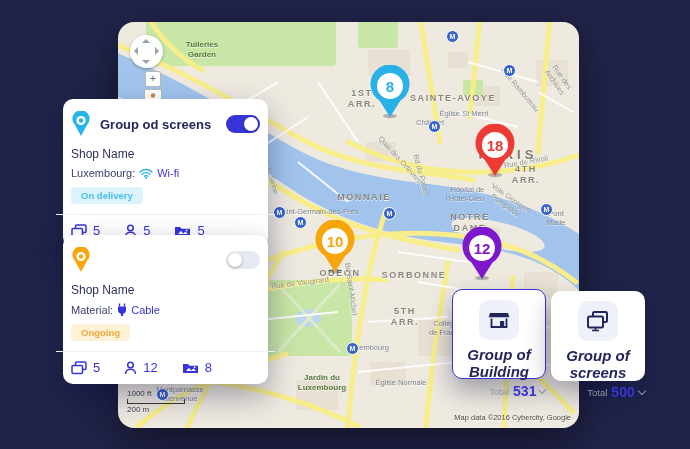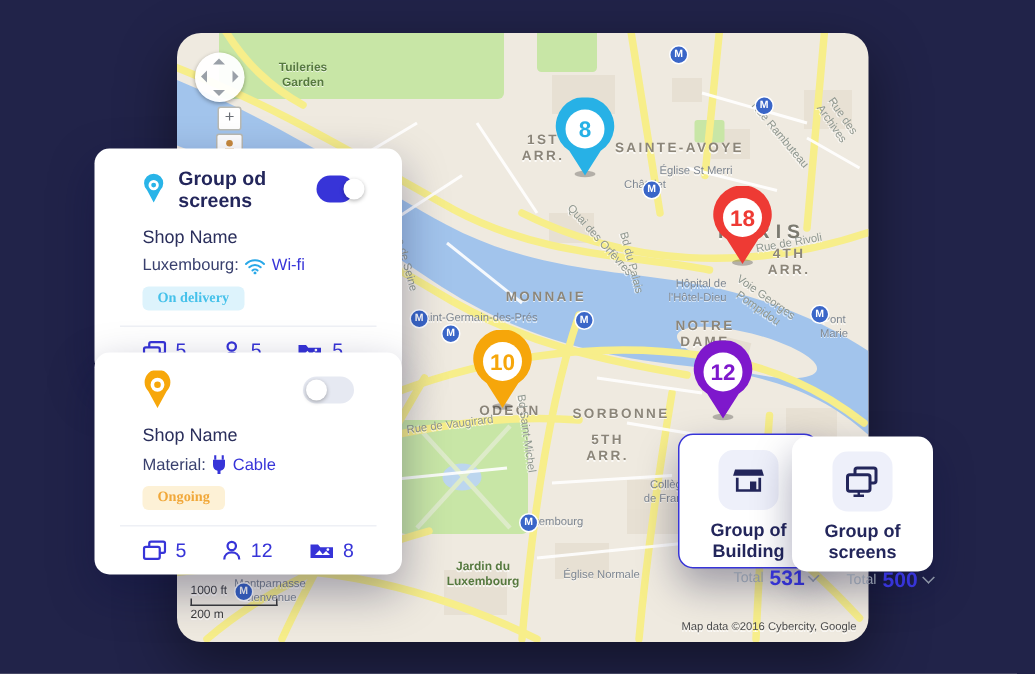--- a/index.html
+++ b/index.html
@@ -35,44 +35,44 @@
   .pegman{position:absolute;left:26px;top:67px;width:16px;height:21px;background:#fff;
           border:1px solid #b9b9b2;border-radius:2px;z-index:7;display:flex;align-items:center;justify-content:center;}
   .scalebar{position:absolute;left:9px;bottom:14px;z-index:7;font-size:8px;color:#3c3c3c;
             text-shadow:0 1px 0 rgba(255,255,255,.8);}
   .scalebar .line{width:56px;height:4px;border:1px solid #3c3c3c;border-top:none;margin:1px 0;}
   .attribution{position:absolute;right:8px;bottom:6px;z-index:7;font-size:7.5px;color:#4c4c4c;
                text-shadow:0 1px 0 rgba(255,255,255,.8);}
 
   
   .info-card{position:absolute;left:63px;width:205px;background:#fff;border-radius:10px;z-index:10;
-             box-shadow:0 12px 30px rgba(8,12,60,.35);padding:12px 32px 0;box-sizing:border-box;}
+             box-shadow:0 12px 30px rgba(8,12,60,.35);padding:12px 8px 0;box-sizing:border-box;}
   .ic-head{display:flex;align-items:center;gap:9px;}
   .ic-title{font-size:13px;font-weight:bold;color:#23265b;}
   .toggle{margin-left:auto;width:34px;height:18px;border-radius:9px;background:#e6e9f2;position:relative;
           transition:background .2s;}
   .toggle .knob{position:absolute;left:2px;top:2px;width:14px;height:14px;border-radius:50%;background:#fff;
                 box-shadow:0 1px 3px rgba(0,0,0,.3);}
   .toggle.on{background:#3734d8;}
   .toggle.on .knob{left:18px;}
   .ic-shop{font-size:12px;color:#2b2f5c;margin-top:10px;}
   .ic-conn{display:flex;align-items:center;gap:4px;font-size:11px;color:#39406e;margin-top:6px;}
   .ic-conn .val{color:#3734d8;}
-  .badge{display:inline-block;font-size:9.5px;font-weight:bold;padding:3px 10px;border-radius:4px;margin-top:8px;font-family:Liberation Serif, serif;}
+  .badge{display:inline-block;font-size:9.5px;font-weight:bold;padding:3px 10px;border-radius:4px;margin-top:8px;}
   .ic-foot{display:flex;align-items:center;gap:24px;border-top:1px solid #eef0f5;margin:10px -15px 0;
            padding:8px 15px 9px;}
   .cnt{display:flex;align-items:center;gap:6px;font-size:13px;color:#3734d8;}
 
   
   .sum-card{position:absolute;width:94px;height:90px;background:#fff;border-radius:10px;z-index:9;
             box-shadow:0 12px 26px rgba(8,12,60,.35);text-align:center;box-sizing:border-box;}
   .sum-card.selected{border:1.5px solid #3734d8;}
   .sum-icon{width:40px;height:40px;border-radius:10px;background:#eef0fa;margin:10px auto 6px;
             display:flex;align-items:center;justify-content:center;}
-  .sum-label{font-size:12px;color:#23265b;font-weight:bold;}
+  .sum-label{font-size:15px;color:#23265b;font-weight:bold;font-style:italic;}
   .sum-total{display:flex;align-items:center;justify-content:center;gap:4px;margin-top:3px;margin-left:36px;}
   .sum-total .t{font-size:9.5px;color:#8d96a6;}
   .sum-total .v{font-size:14px;font-weight:bold;color:#3734d8;}
   .chev{width:5px;height:5px;border-right:1.5px solid #8d96a6;border-bottom:1.5px solid #8d96a6;
         transform:rotate(45deg);margin-top:-3px;}
 </style>
 </head>
 <body>
 
 <div class="stage">
@@ -153,21 +153,21 @@
         <span class="map-label district" style="left: 335px; top: 77px;">SAINTE-AVOYE</span>
         <span class="map-label district" style="left: 244px; top: 77px;">1ST
 ARR.</span>
         <span class="map-label district" style="left: 408px; top: 153px;">4TH
 ARR.</span>
         <span class="map-label district" style="left: 246px; top: 176px;">MONNAIE</span>
         <span class="map-label district" style="left: 222px; top: 252px;">ODEON</span>
         <span class="map-label district" style="left: 296px; top: 254px;">SORBONNE</span>
         <span class="map-label district" style="left: 352px; top: 201px;">NOTRE
 DAME</span>
-        <span class="map-label district" style="left: 287px; top: 277px;">5TH
+        <span class="map-label district" style="left: 287px; top: 295px;">5TH
 ARR.</span>
         <span class="map-label city" style="left: 390px; top: 133px;">PARIS</span>
         <span class="map-label park" style="left: 84px; top: 28px;">Tuileries
 Garden</span>
         <span class="map-label park" style="left: 204px; top: 321px; margin-top: 40px;">Jardin du
 Luxembourg</span>
         <span class="map-label street" style="left: 408px; top: 140px; transform: translate(-50%, -50%) rotate(-10deg);">Rue de Rivoli</span>
         <span class="map-label street" style="left: 182px; top: 261px; transform: translate(-50%, -50%) rotate(-7deg);">Rue de Vaugirard</span>
         <span class="map-label street" style="left: 233px; top: 267px; transform: translate(-50%, -50%) rotate(82deg);">Bd Saint-Michel</span>
         <span class="map-label street" style="left: 390px; top: 180px; transform: translate(-50%, -50%) rotate(35deg);">Voie Georges Pompidou</span>
@@ -351,21 +351,21 @@
       </svg>
     </div>
     <div class="sum-label">Group of Building</div>
     <div class="sum-total">
       <span class="t">Total</span>
       <span class="v">531</span>
       <span class="chev"></span>
     </div>
   </div>
 
-  <div class="sum-card" style="left:528px;top:291px;">
+  <div class="sum-card" style="left:551px;top:291px;">
     <div class="sum-icon">
       <svg width="24" height="22" viewBox="0 0 24 22">
         <rect x="7" y="2" width="14" height="10" rx="1.5" fill="none" stroke="#23265b" stroke-width="2"></rect>
         <rect x="2" y="6.5" width="15" height="11" rx="1.5" fill="#eef0fa" stroke="#23265b" stroke-width="2"></rect>
         <path d="M9.5,17.5 v2.5 M6,20.5 h7" stroke="#23265b" stroke-width="1.6"></path>
       </svg>
     </div>
     <div class="sum-label">Group of screens</div>
     <div class="sum-total">
       <span class="t">Total</span>

